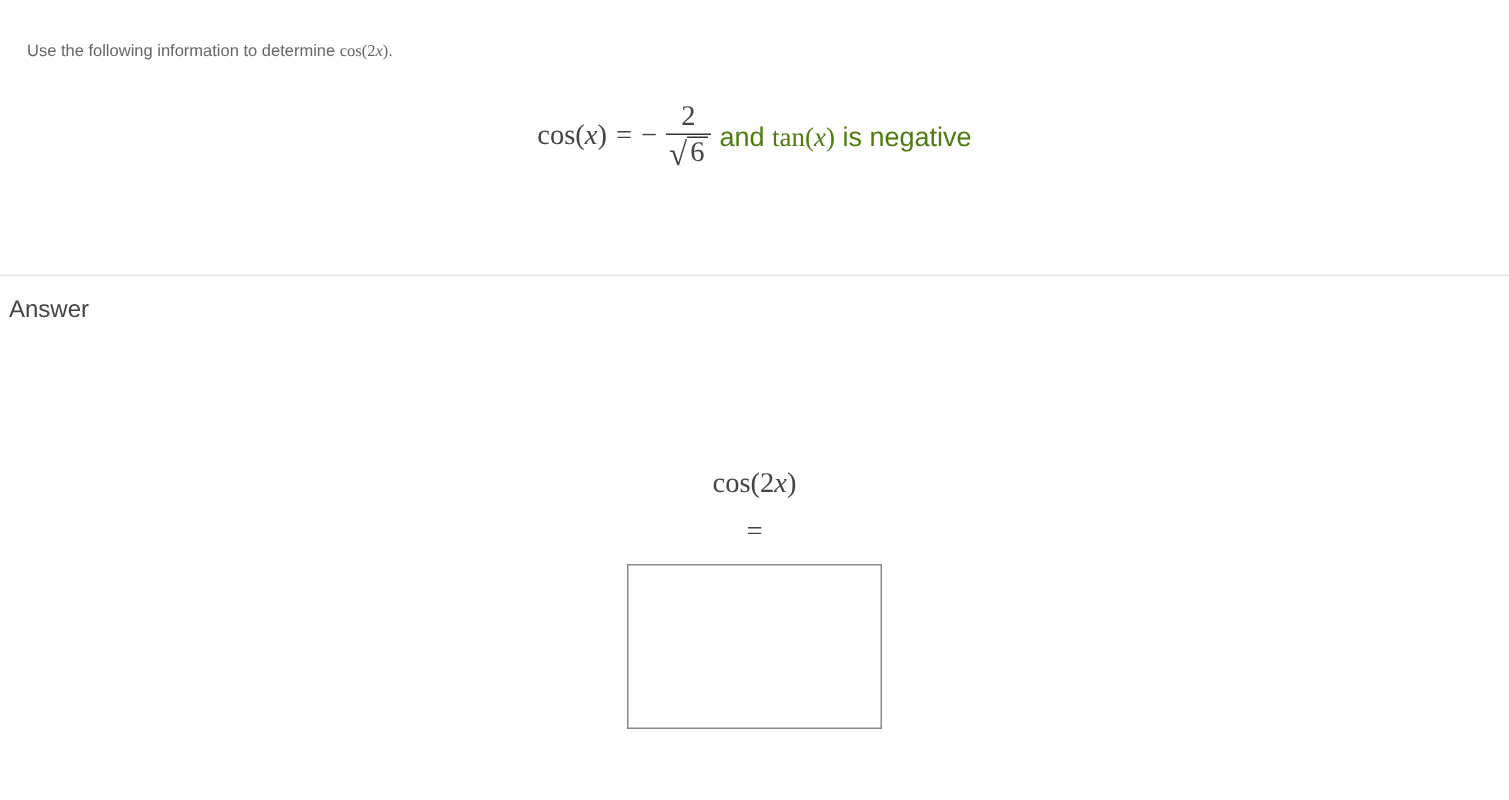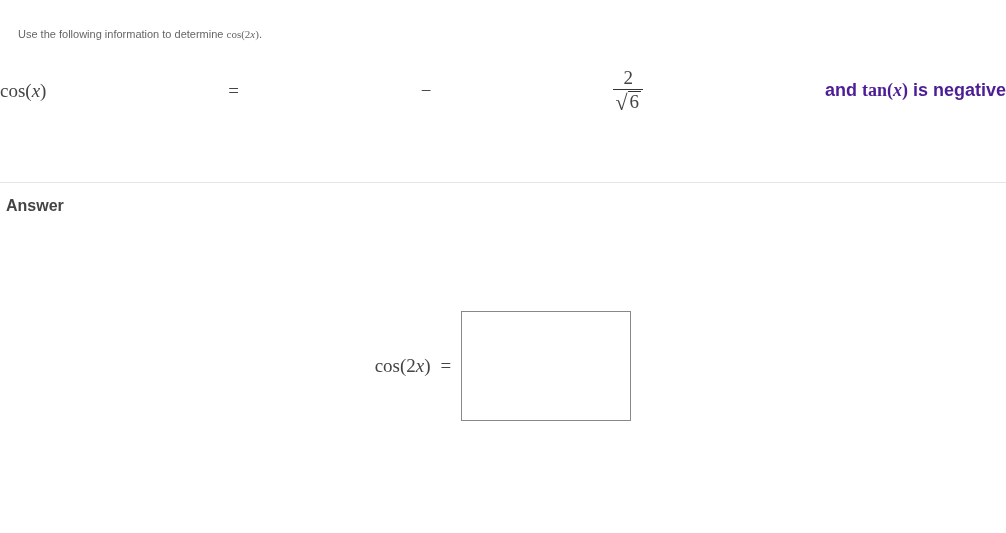--- a/index.html
+++ b/index.html
@@ -22,21 +22,21 @@
     }
     .math-ital {
       font-family: 'Times New Roman', Times, serif;
       font-style: italic;
     }
     .math-roman {
       font-family: 'Times New Roman', Times, serif;
     }
     .given-row {
       display: flex;
-      justify-content: space-between;
+      justify-content: center;
       align-items: center;
       margin-top: 28px;
       font-size: 19px;
       color: #444;
       gap: 6px;
     }
     .frac {
       display: inline-flex;
       flex-direction: column;
       align-items: center;
@@ -66,42 +66,42 @@
       line-height: 1.1;
     }
     .divider {
       border-top: 1px solid #e5e5e5;
       margin-top: 68px;
       width: 100%;
     }
     .answer-label {
       padding: 14px 0 0 6px;
       font-size: 16px;
-      font-weight: 700;
+      font-weight: 400;
       color: #444;
     }
     .answer-row {
       display: flex;
       justify-content: center;
       align-items: center;
       margin-top: 96px;
       font-size: 19px;
       color: #444;
       gap: 10px;
+      flex-direction: column;
     }
     .answer-box {
       width: 170px;
       height: 110px;
       border: 1px solid #888;
       background: #fff;
     }
     .trail-text {
       font-size: 18px;
-      color: #4c1d95;
-      font-weight: bold;
+      color: #4d7c0f;
     }
   </style>
 </head>
 <body>
 
 <div class="prompt">
   <span>Use the following information to determine </span><span class="math-roman">cos</span><span class="math-roman">(2<span class="math-ital">x</span>)</span><span>.</span>
 </div>
 
 <div class="given-row">

